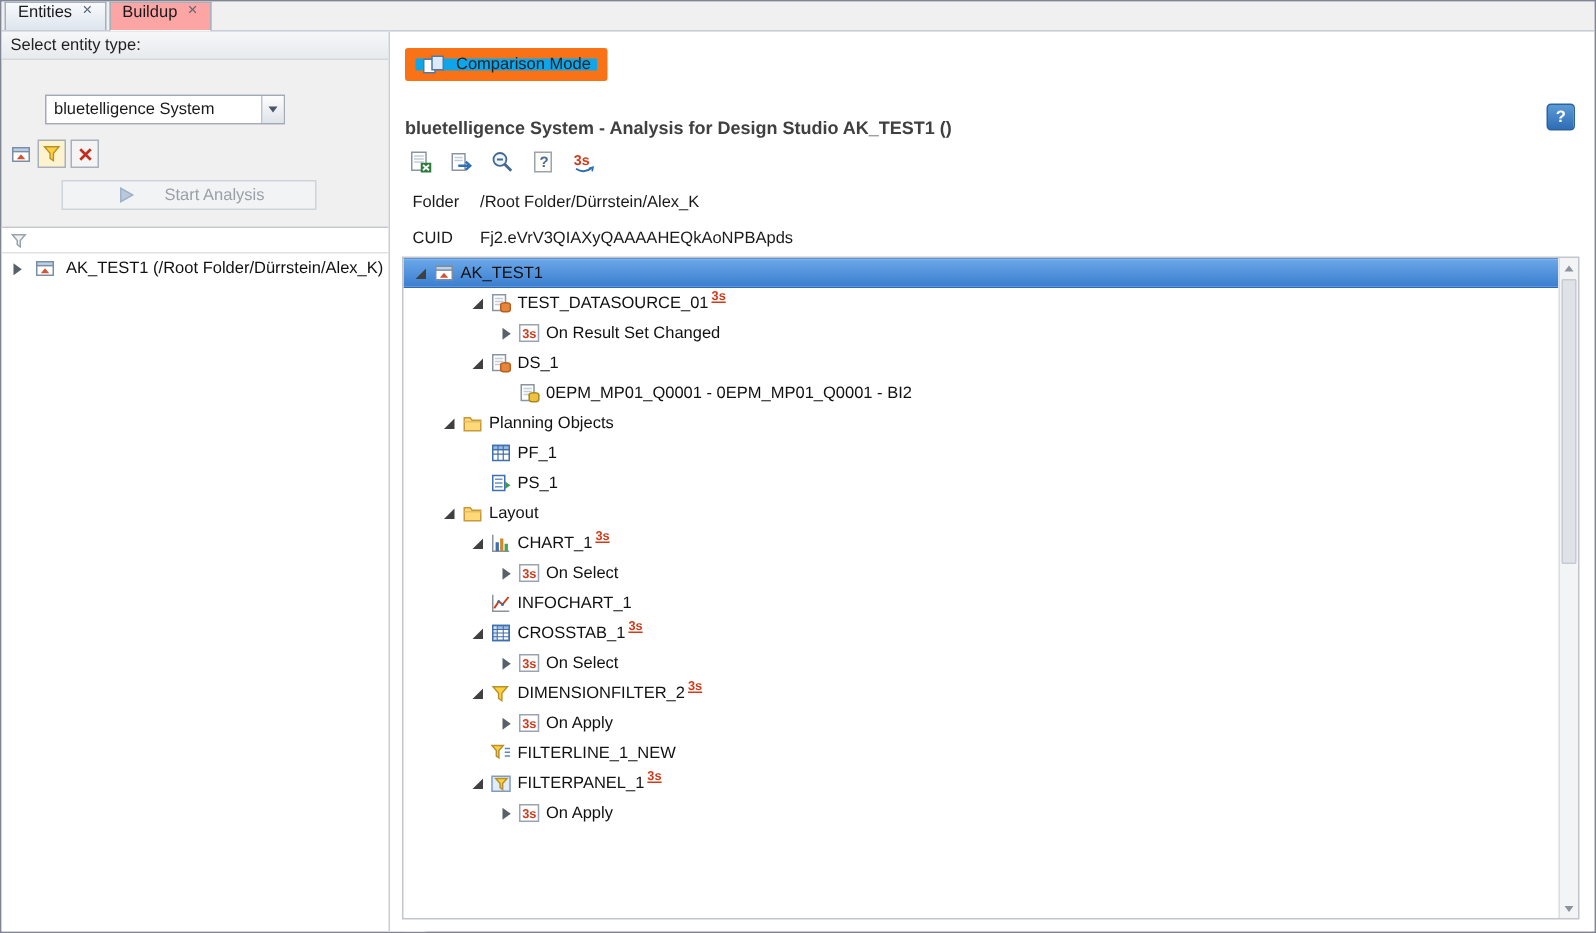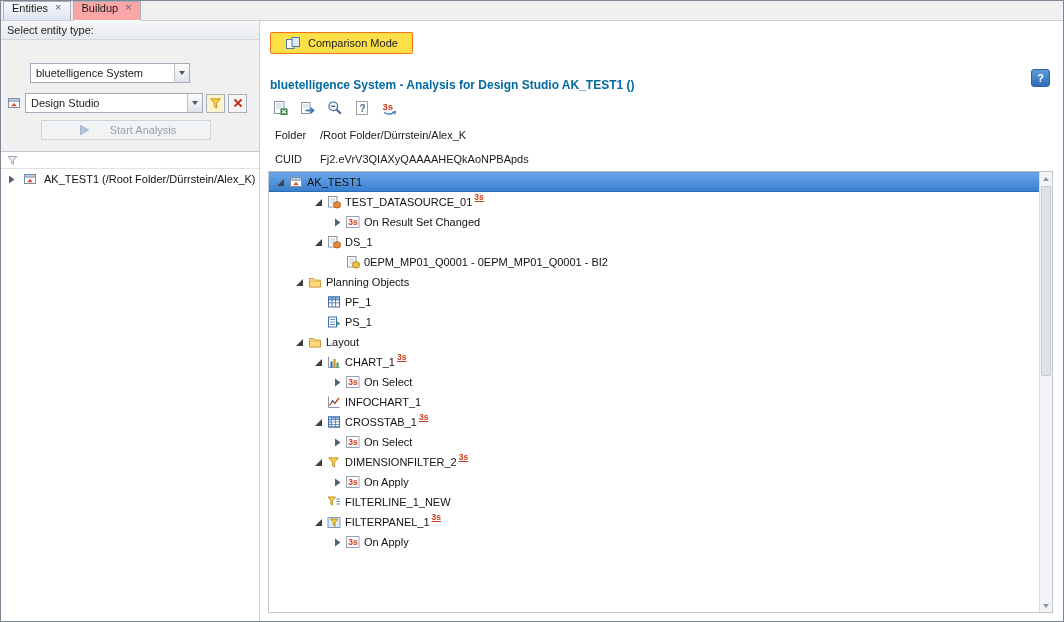--- a/index.html
+++ b/index.html
@@ -35,22 +35,22 @@
   
   .vsb{position:absolute;top:0;bottom:0;right:0;width:13px;background:#f3f4f6;border-left:1px solid #dadde1}
   .vsb .arr{position:absolute;left:0;width:12px;height:13px;display:flex;align-items:center;justify-content:center}
   .arr.up{top:0}.arr.down{bottom:0}
   .t-up{width:0;height:0;border-left:3.5px solid transparent;border-right:3.5px solid transparent;border-bottom:4px solid #8a939e}
   .t-down{width:0;height:0;border-left:3.5px solid transparent;border-right:3.5px solid transparent;border-top:4px solid #8a939e}
   .thumb{position:absolute;left:1px;width:10px;background:#dfe2e6;border:1px solid #c6cbd2;border-radius:1px}
 
   
   .rightpanel{position:absolute;top:20px;left:258px;right:0;bottom:0;background:#fff;border-left:1px solid #c9ced6}
-  .cmpbtn{position:absolute;top:11px;left:10px;height:22px;display:inline-flex;align-items:center;gap:7px;padding:0 14px;border:1px solid #f97316;border-radius:2px;background:#fde047;font-size:11px;color:#222}
-  .title{position:absolute;top:57px;left:10px;font-size:12px;font-weight:bold;color:#0369a1;white-space:nowrap}
+  .cmpbtn{position:absolute;top:11px;left:10px;height:22px;display:inline-flex;align-items:center;gap:7px;padding:0 4px;border:7px solid #f97316;border-radius:2px;background:#0ea5e9;font-size:11px;color:#222}
+  .title{position:absolute;top:57px;left:10px;font-size:12px;font-weight:bold;color:#404040;white-space:nowrap}
   .helpbtn{position:absolute;top:48px;right:13px;width:19px;height:18px;border-radius:3px;border:1px solid #2c62a0;background:linear-gradient(#5b9bd5,#2f6db5);color:#fff;font-weight:bold;text-align:center;line-height:16px;font-size:11px}
   .toolbar{position:absolute;top:78px;left:12px;display:flex;gap:9px;align-items:center}
   .tbico{width:18px;height:18px;display:flex;align-items:center;justify-content:center}
   .meta{position:absolute;left:15px;white-space:nowrap}
   .meta.folder{top:108px}
   .meta.cuid{top:132px}
   .meta .lbl{display:inline-block;width:42px}
 
   
   .tree{position:absolute;left:8px;right:10px;top:150px;bottom:8px;border:1px solid #c2c6cc;background:#fff;overflow:hidden}
@@ -90,26 +90,20 @@
     </div>
 
     <div class="row2">
       <span class="miniicon">
           <svg width="14" height="14" viewBox="0 0 14 14">
             <rect x="1.5" y="2.5" width="11" height="9" fill="#fff" stroke="#7d8ea3"></rect>
             <rect x="1.5" y="2.5" width="11" height="2.6" fill="#bcd2ea" stroke="#7d8ea3"></rect>
             <path d="M4.2 10.2 L7 6.8 L9.8 10.2 Z" fill="#d35434"></path>
           </svg>
         </span>
-      <div class="combo">
-        <span class="combo-val">Design Studio</span>
-        <span class="combo-btn">
-            <span class="caret"></span>
-          </span>
-      </div>
       <span class="sqbtn filter">
           <span class="miniicon">
             <svg width="13" height="13" viewBox="0 0 14 14">
               <path d="M1.8 2 h10.4 l-4 4.6 v5.4 l-2.4 -1.7 v-3.7 z" fill="#ffcf3d" stroke="#b8912a"></path>
             </svg>
           </span>
         </span>
       <span class="sqbtn">
           <span class="miniicon">
             <svg width="12" height="12" viewBox="0 0 12 12">

